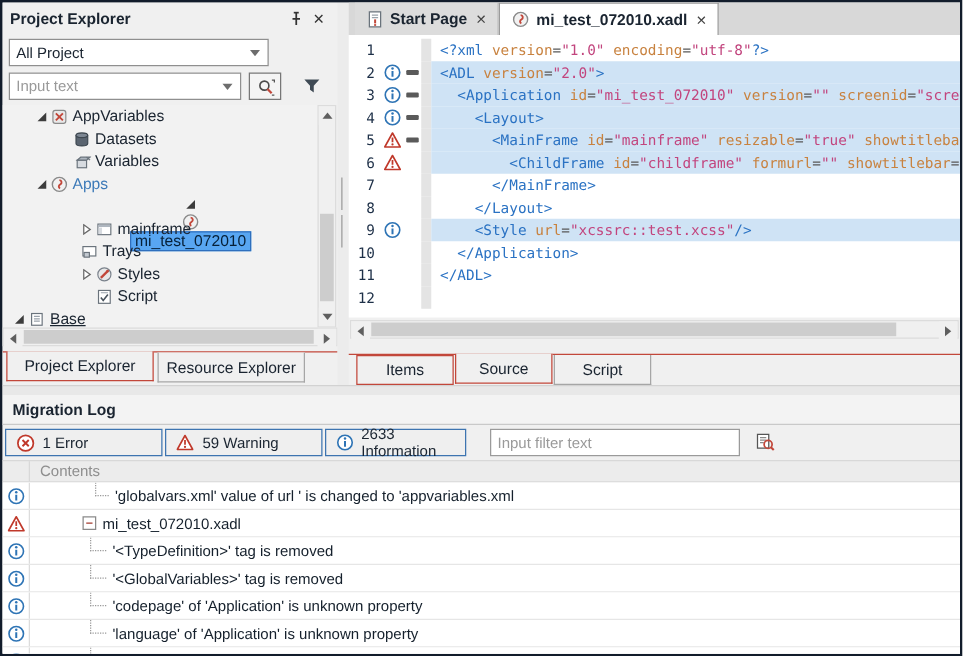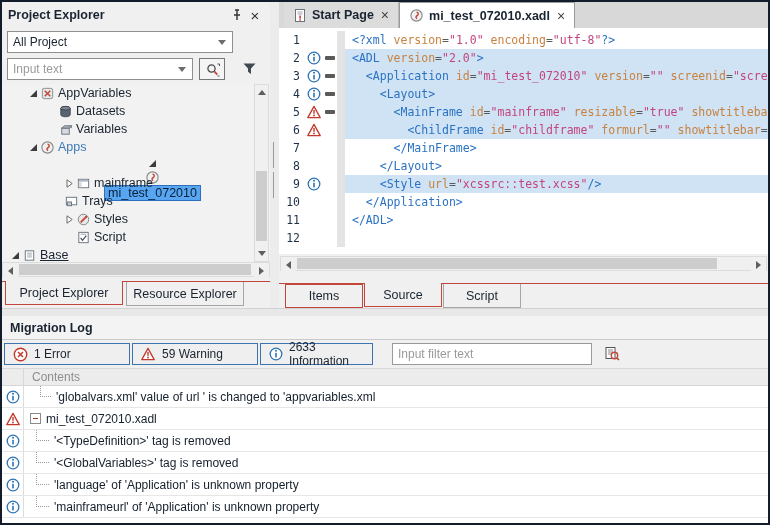--- a/index.html
+++ b/index.html
@@ -9,21 +9,21 @@
   .inner { position:absolute; left:2px; top:2px; width:766px; height:521px; background:#f0f0f0; overflow:hidden; }
 
   
   .lp { position:absolute; left:0; top:0; width:268px; height:306px; background:#f0f0f0; }
   .lp-header { position:absolute; left:0; top:0; right:0; height:26px; display:flex; align-items:center; padding:0 6px; }
   .lp-title { font-weight:bold; font-size:12.5px; flex:1; }
   .hdr-btn { width:18px; height:18px; display:flex; align-items:center; justify-content:center; color:#333; }
   .close-glyph { font-size:15px; line-height:1; color:#333; }
   .combo { position:absolute; height:22px; background:#fff; border:1px solid #8f8f8f; display:flex; align-items:center; padding-left:5px; font-size:12px; }
   .combo .arrow { margin-left:auto; margin-right:6px; width:0; height:0; border-left:4px solid transparent; border-right:4px solid transparent; border-top:5px solid #6d6d6d; }
-  .combo1 { left:5px; top:29px; width:226px;gap:41px; }
+  .combo1 { left:5px; top:29px; width:208px;gap:41px; }
   .combo2 { left:5px; top:56px; width:186px; }
   .combo .ph { color:#9a9a9a; }
   .tool-btn { position:absolute; top:56px; width:26px; height:22px; border:1px solid #777; background:#f4f4f4; display:flex; align-items:center; justify-content:center; }
   .funnel-wrap { position:absolute; top:57px; width:22px; height:20px; display:flex; align-items:center; justify-content:center; }
 
   .tree { position:absolute; left:0; top:82px; width:268px; height:178px; background:#f2f2f2; overflow:hidden; }
   .trow { height:18px; display:flex; align-items:center; white-space:nowrap; }
   .texp { width:14px; height:14px; display:flex; align-items:center; justify-content:center; flex:none; }
   .tlabel { font-size:12.5px; padding:0 3px; }
   .tlabel.blue { color:#3d7ab8; }
@@ -83,21 +83,21 @@
   .bp-filters { position:absolute; left:0; top:32px; right:0; height:28px; display:flex; align-items:center; padding-left:2px; }
   .fbtn { height:22px; border:1px solid #3d74b0; background:#efefef; display:flex; align-items:center; gap:6px; padding:0 8px; margin-right:2px; font-size:12px; }
   .fbtn .ic { width:15px; height:15px; display:flex; }
   .flt-input { position:absolute; left:390px; top:3px; width:200px; height:22px; border:1px solid #9a9a9a; background:#fff; font-size:12px; padding:0 5px; font-family:"Liberation Sans", sans-serif; }
   .flt-input::placeholder { color:#9a9a9a; }
   .flt-icon { position:absolute; left:600px; top:5px; width:20px; height:18px; display:flex; align-items:center; justify-content:center; }
   .bp-colhdr { position:absolute; left:0; top:60px; right:0; height:18px; background:#ececec; border-top:1px solid #d8d8d8; border-bottom:1px solid #d8d8d8; display:flex; align-items:center; }
   .colhdr-iconcol { width:22px; align-self:stretch; border-right:1px solid #d8d8d8; }
   .bp-colhdr .lbl { color:#8e8e8e; padding-left:8px; }
   .bp-rows { position:absolute; left:0; top:78px; right:0; bottom:0; background:#fff; overflow:hidden; }
-  .lrow { height:22px; display:flex; align-items:stretch; border-bottom:1px solid #e6e6e6; background:#fff; }
+  .lrow { height:22px; display:flex; align-items:stretch; border-bottom:1px solid #e6e6e6; background:#fff;gap:36px; }
   .licon { width:22px; flex:none; border-right:1px solid #dcdcdc; display:flex; align-items:center; justify-content:center; }
   .lbody { position:relative; flex:1; display:flex; align-items:center; overflow:hidden; }
   .lbody .txt { white-space:nowrap; font-size:12px; color:#15202c; }
   .conn { position:absolute; left:12px; top:0; width:13px; height:11px; border-left:1px dotted #9a9a9a; border-bottom:1px dotted #9a9a9a; }
   .conn.deep { left:16px; width:11px; }
   .expbox { position:absolute; left:6px; top:5px; width:11px; height:11px; border:1px solid #8a8a8a; background:#fff; }
   .expbox .minus { position:absolute; left:2px; top:4px; width:5px; height:1.4px; background:#a33a2e; }
   .t-leaf { margin-left:30px; } .t-deep { margin-left:32px; } .t-group { margin-left:22px; }
   .ic svg { display:block; }
 </style>
@@ -603,35 +603,50 @@
               <span class="ic">
                 <svg width="14" height="14" viewBox="0 0 14 14">
                   <circle cx="7" cy="7" r="5.8" fill="#fff" stroke="#2e74b5" stroke-width="1.3"></circle>
                   <rect x="6.2" y="5.8" width="1.6" height="4.6" fill="#2e74b5"></rect>
                   <circle cx="7" cy="3.7" r="1" fill="#2e74b5"></circle>
                 </svg>
               </span>
             </span>
             <div class="lbody">
               <span class="conn"></span>
-              <span class="txt t-leaf">'language' of 'Application' is unknown property</span>
+              <span class="txt t-leaf">'codepage' of 'Application' is unknown property</span>
             </div>
           </div>
           <div class="lrow">
             <span class="licon">
               <span class="ic">
                 <svg width="14" height="14" viewBox="0 0 14 14">
                   <circle cx="7" cy="7" r="5.8" fill="#fff" stroke="#2e74b5" stroke-width="1.3"></circle>
                   <rect x="6.2" y="5.8" width="1.6" height="4.6" fill="#2e74b5"></rect>
                   <circle cx="7" cy="3.7" r="1" fill="#2e74b5"></circle>
                 </svg>
               </span>
             </span>
             <div class="lbody">
               <span class="conn"></span>
+              <span class="txt t-leaf">'language' of 'Application' is unknown property</span>
+            </div>
+          </div>
+          <div class="lrow">
+            <span class="licon">
+              <span class="ic">
+                <svg width="14" height="14" viewBox="0 0 14 14">
+                  <circle cx="7" cy="7" r="5.8" fill="#fff" stroke="#2e74b5" stroke-width="1.3"></circle>
+                  <rect x="6.2" y="5.8" width="1.6" height="4.6" fill="#2e74b5"></rect>
+                  <circle cx="7" cy="3.7" r="1" fill="#2e74b5"></circle>
+                </svg>
+              </span>
+            </span>
+            <div class="lbody">
+              <span class="conn"></span>
               <span class="txt t-leaf">'mainframeurl' of 'Application' is unknown property</span>
             </div>
           </div>
         </div>
     </div>
 
   </div>
 </div>
 
 </body></html>

